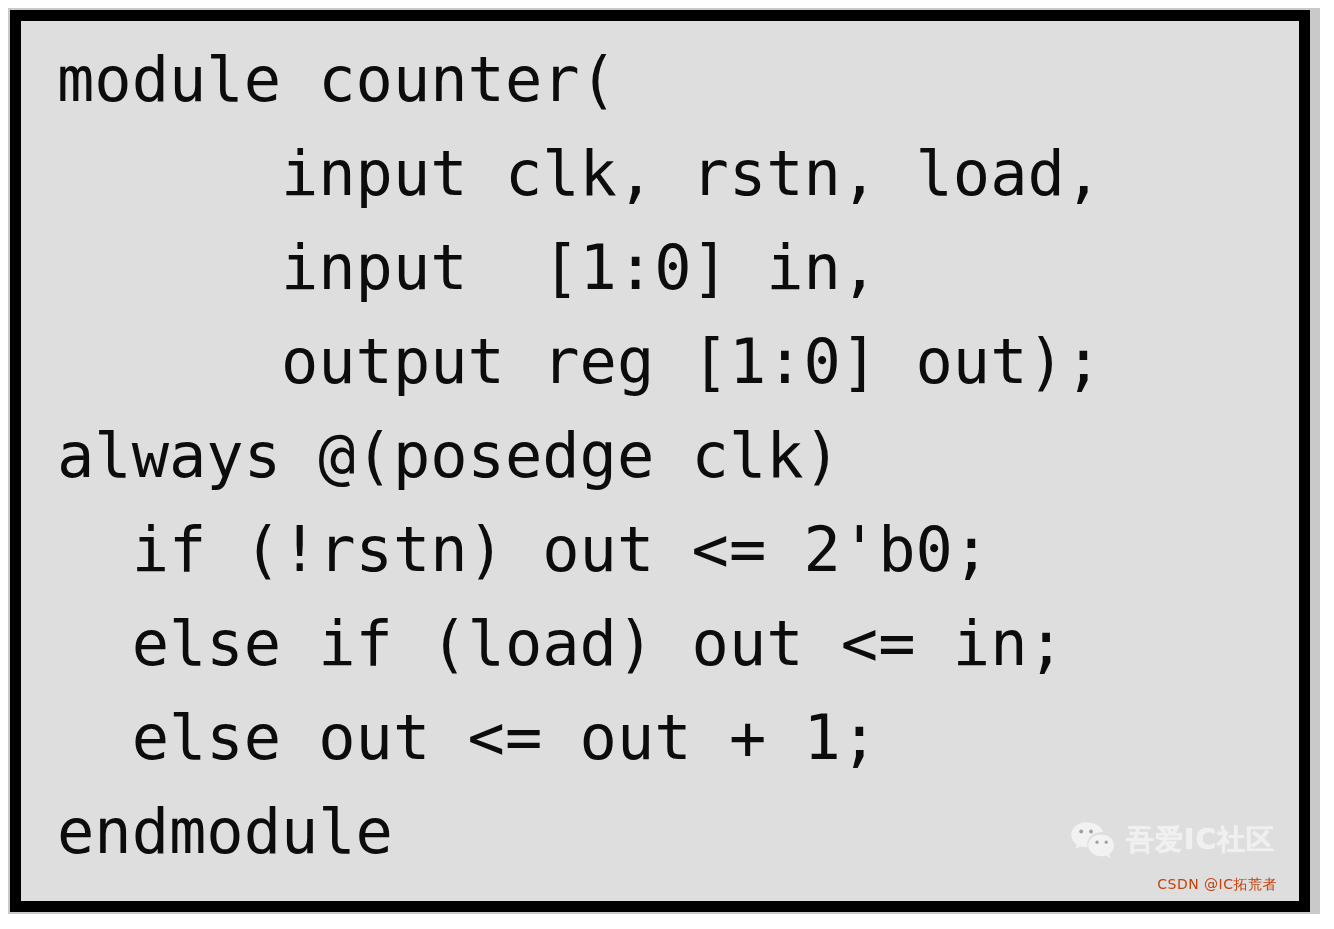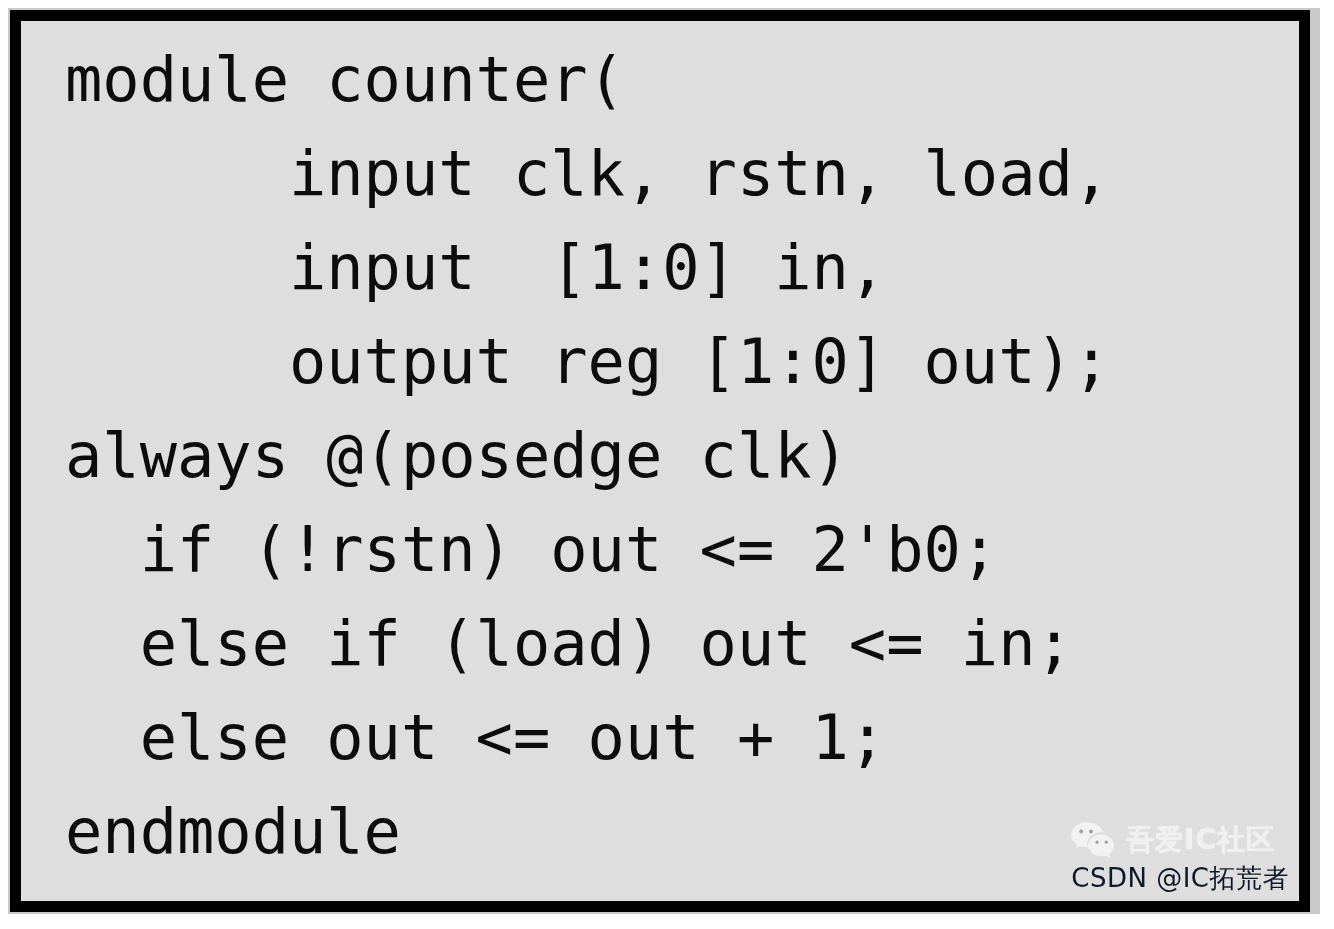--- a/index.html
+++ b/index.html
@@ -55,21 +55,20 @@
     line-height: 94px;
     letter-spacing: 0px;
     color: #0c0c0c;
     white-space: pre;
     font-weight: 400;
   }
   .code-line {
     display: block;
     white-space: pre;
     height: 94px;
-    margin-left: 8px;
   }
   
   #watermark {
     position: absolute;
     right: 24px;
     bottom: 42px;
     display: flex;
     align-items: center;
     gap: 10px;
     opacity: 0.92;
@@ -85,25 +84,25 @@
     font-size: 28px;
     font-weight: 700;
     color: #f2f2f2;
     letter-spacing: 1px;
     text-shadow: 0 0 1px rgba(255,255,255,0.9);
     line-height: 1;
   }
   
   #csdn-credit {
     position: absolute;
-    right: 10px;
+    right: 22px;
     bottom: 10px;
     font-family: "DejaVu Sans", "Liberation Sans", sans-serif;
-    font-size: 26px;
-    color: #0f172a;
+    font-size: 14px;
+    color: #c2410c;
     letter-spacing: 0.5px;
     line-height: 1;
     pointer-events: none;
     white-space: nowrap;
   }
 </style>
 </head>
 <body>
 
 <div id="page">

